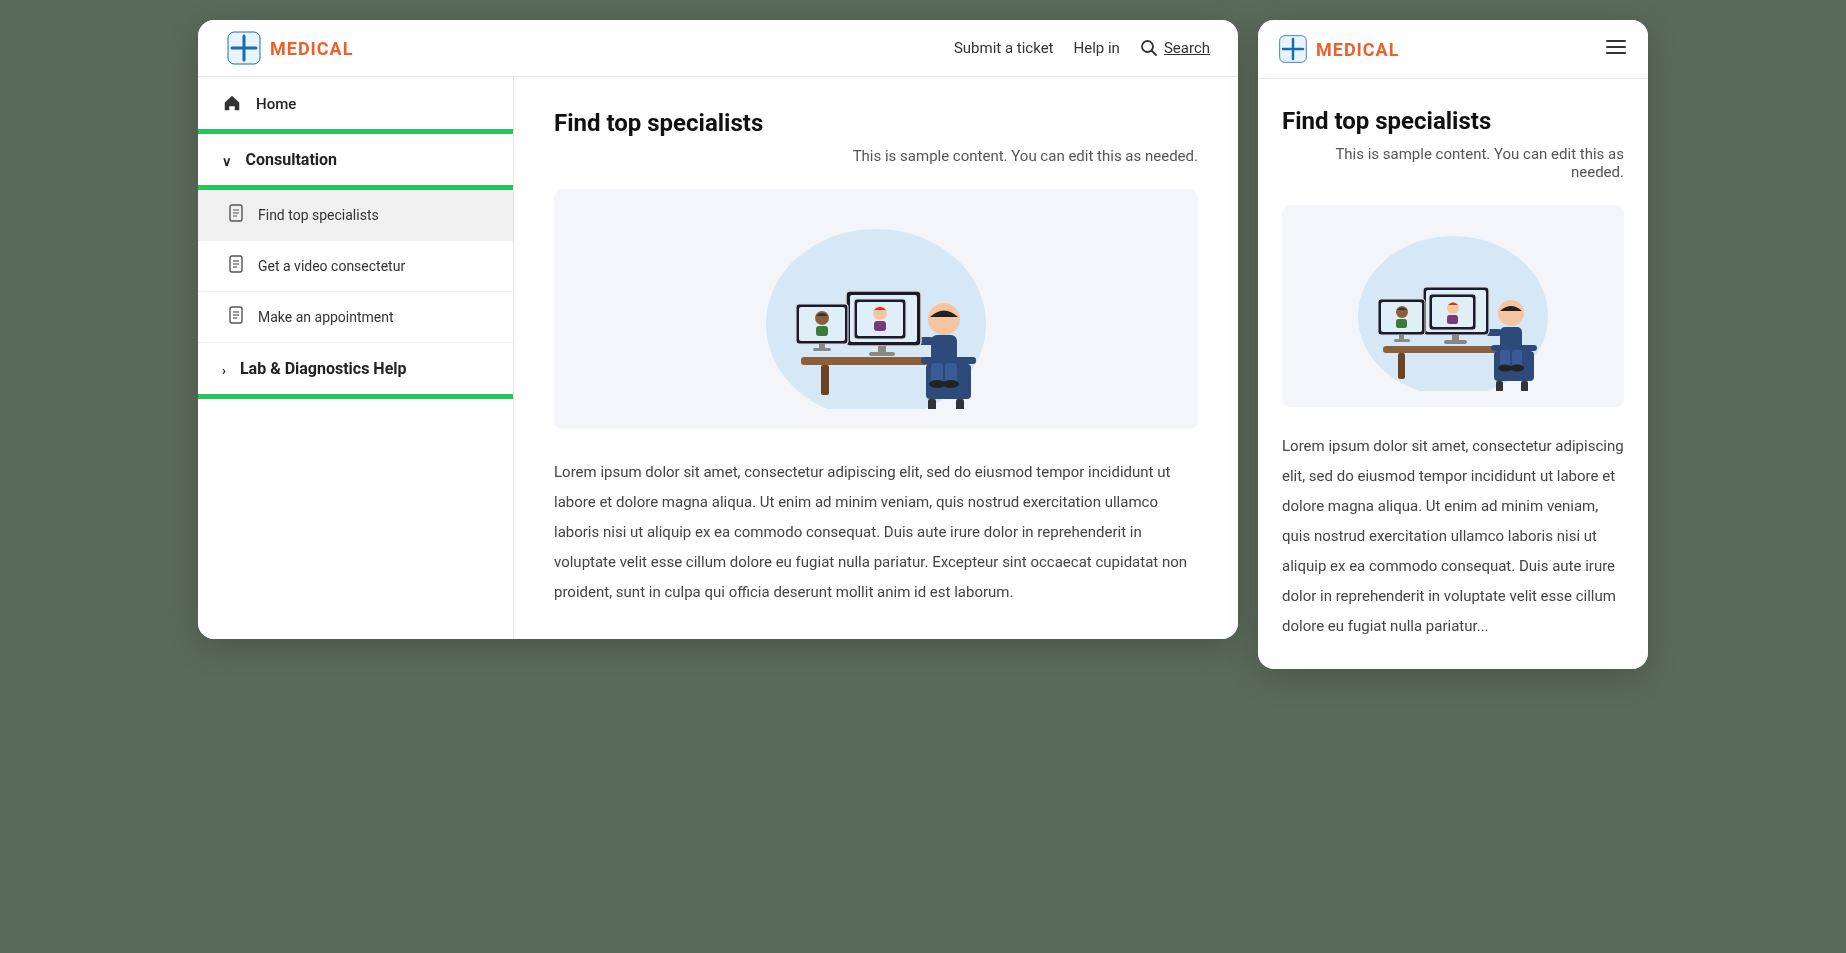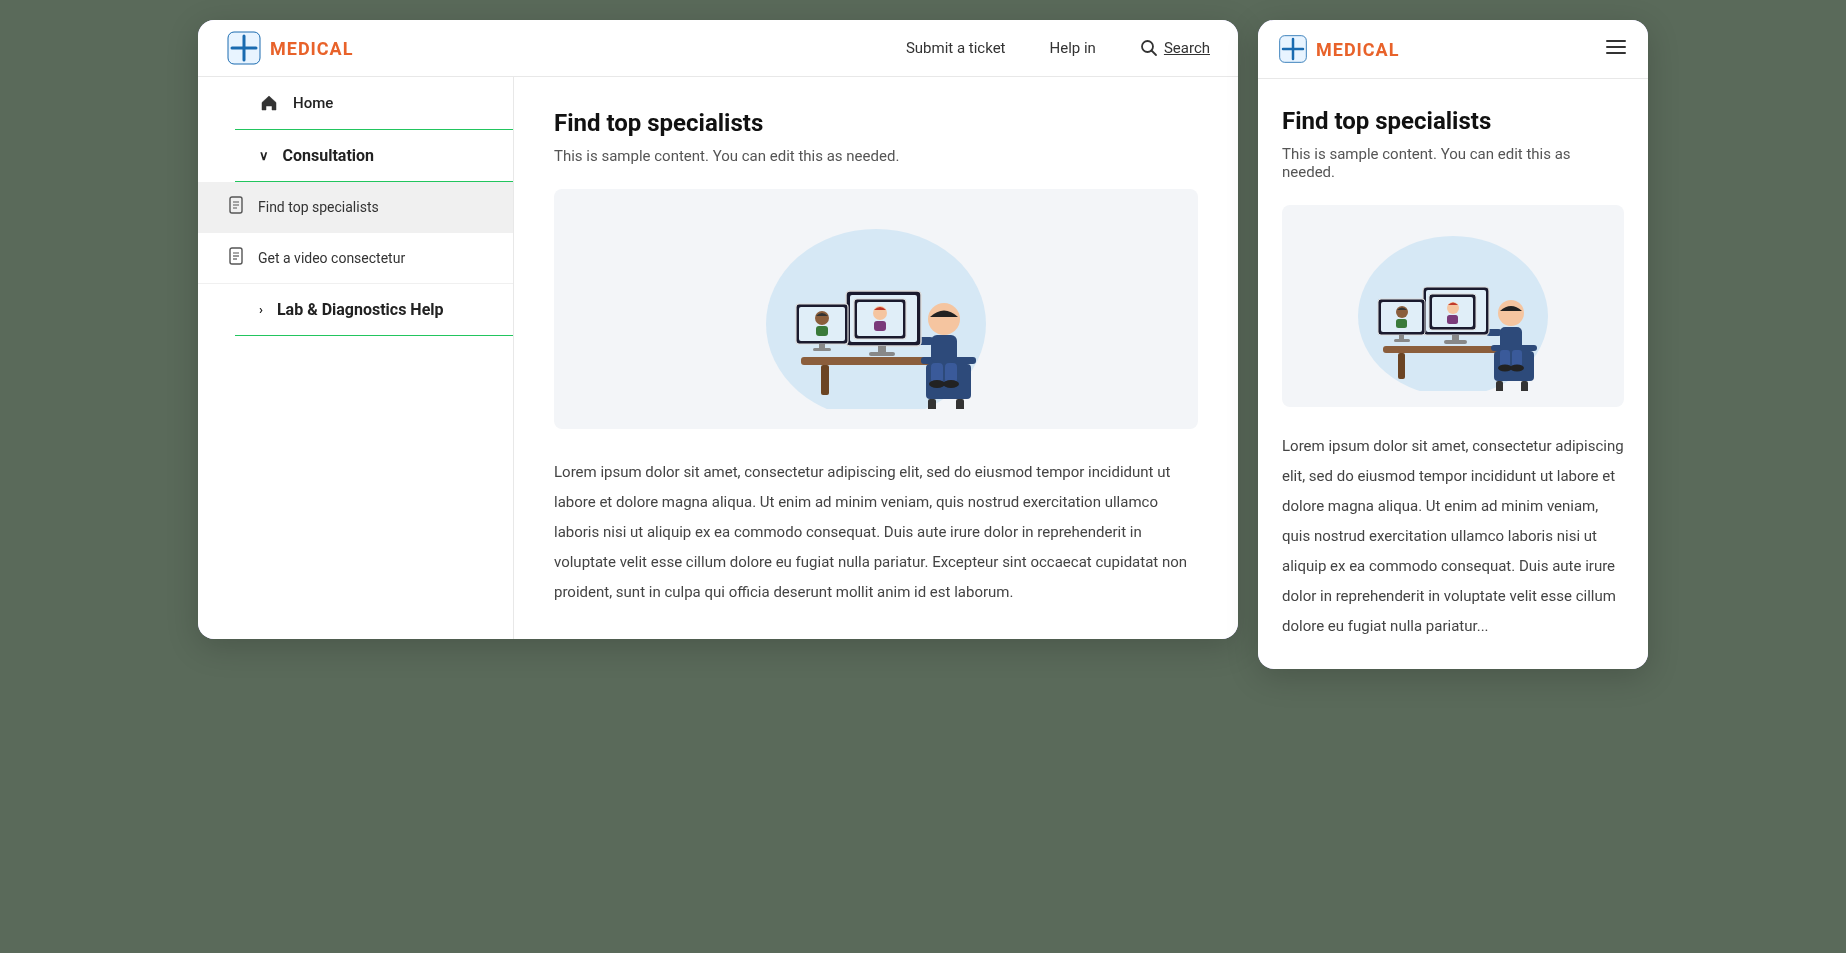--- a/index.html
+++ b/index.html
@@ -52,21 +52,21 @@
     .logo-text {
       font-size: 18px;
       font-weight: 700;
       color: #e8622a;
       letter-spacing: 1px;
     }
 
     .header-nav {
       display: flex;
       align-items: center;
-      gap: 44px;
+      gap: 20px;
     }
 
     .header-nav-item {
       font-size: 15px;
       color: #333;
       cursor: pointer;
       font-weight: 400;
     }
 
     .search-btn {
@@ -89,29 +89,28 @@
     .sidebar {
       width: 316px;
       min-width: 316px;
       border-right: 1px solid #e8e8e8;
       padding: 0;
       background: #fff;
     }
 
     .sidebar-item {
       display: flex;
-      align-items: center;
+      align-items: flex-end;
       padding: 16px 24px;
       font-size: 15px;
       color: #222;
       cursor: pointer;
-      border-bottom: 1px solid #22c55e;
+      border-bottom: 5px solid #22c55e;
       gap: 10px;
       font-weight: 400;
-      margin-left: 37px;
     }
 
     .sidebar-item.home {
       font-weight: 500;
       gap: 14px;
     }
 
     .sidebar-item.section-header {
       font-weight: 700;
       font-size: 16px;
@@ -153,20 +152,21 @@
       font-size: 24px;
       font-weight: 700;
       color: #111;
       margin-bottom: 10px;
     }
 
     .page-subtitle {
       font-size: 15px;
       color: #555;
       margin-bottom: 24px;
+      text-align: right;
     }
 
     .hero-image-container {
       background: #f3f5f8;
       border-radius: 8px;
       padding: 20px;
       margin-bottom: 28px;
       display: flex;
       justify-content: center;
       align-items: center;
@@ -286,20 +286,31 @@
           <svg width="18" height="18" viewBox="0 0 18 18" fill="none">
             <rect x="3" y="1" width="12" height="16" rx="2" stroke="#555" stroke-width="1.4"></rect>
             <line x1="6" y1="6" x2="12" y2="6" stroke="#555" stroke-width="1.2"></line>
             <line x1="6" y1="9" x2="12" y2="9" stroke="#555" stroke-width="1.2"></line>
             <line x1="6" y1="12" x2="10" y2="12" stroke="#555" stroke-width="1.2"></line>
           </svg>
         </span>
         <span>Get a video consectetur</span>
       </div>
 
+      <div class="sidebar-sub-item">
+        <span class="sidebar-icon">
+          <svg width="18" height="18" viewBox="0 0 18 18" fill="none">
+            <rect x="3" y="1" width="12" height="16" rx="2" stroke="#555" stroke-width="1.4"></rect>
+            <line x1="6" y1="6" x2="12" y2="6" stroke="#555" stroke-width="1.2"></line>
+            <line x1="6" y1="9" x2="12" y2="9" stroke="#555" stroke-width="1.2"></line>
+            <line x1="6" y1="12" x2="10" y2="12" stroke="#555" stroke-width="1.2"></line>
+          </svg>
+        </span>
+        <span>Make an appointment</span>
+      </div>
 
       <div class="sidebar-item section-header">
         <span class="chevron-icon">›</span>
         <span>Lab &amp; Diagnostics Help</span>
       </div>
 
 
     </div>
 
     <div class="main-content">

